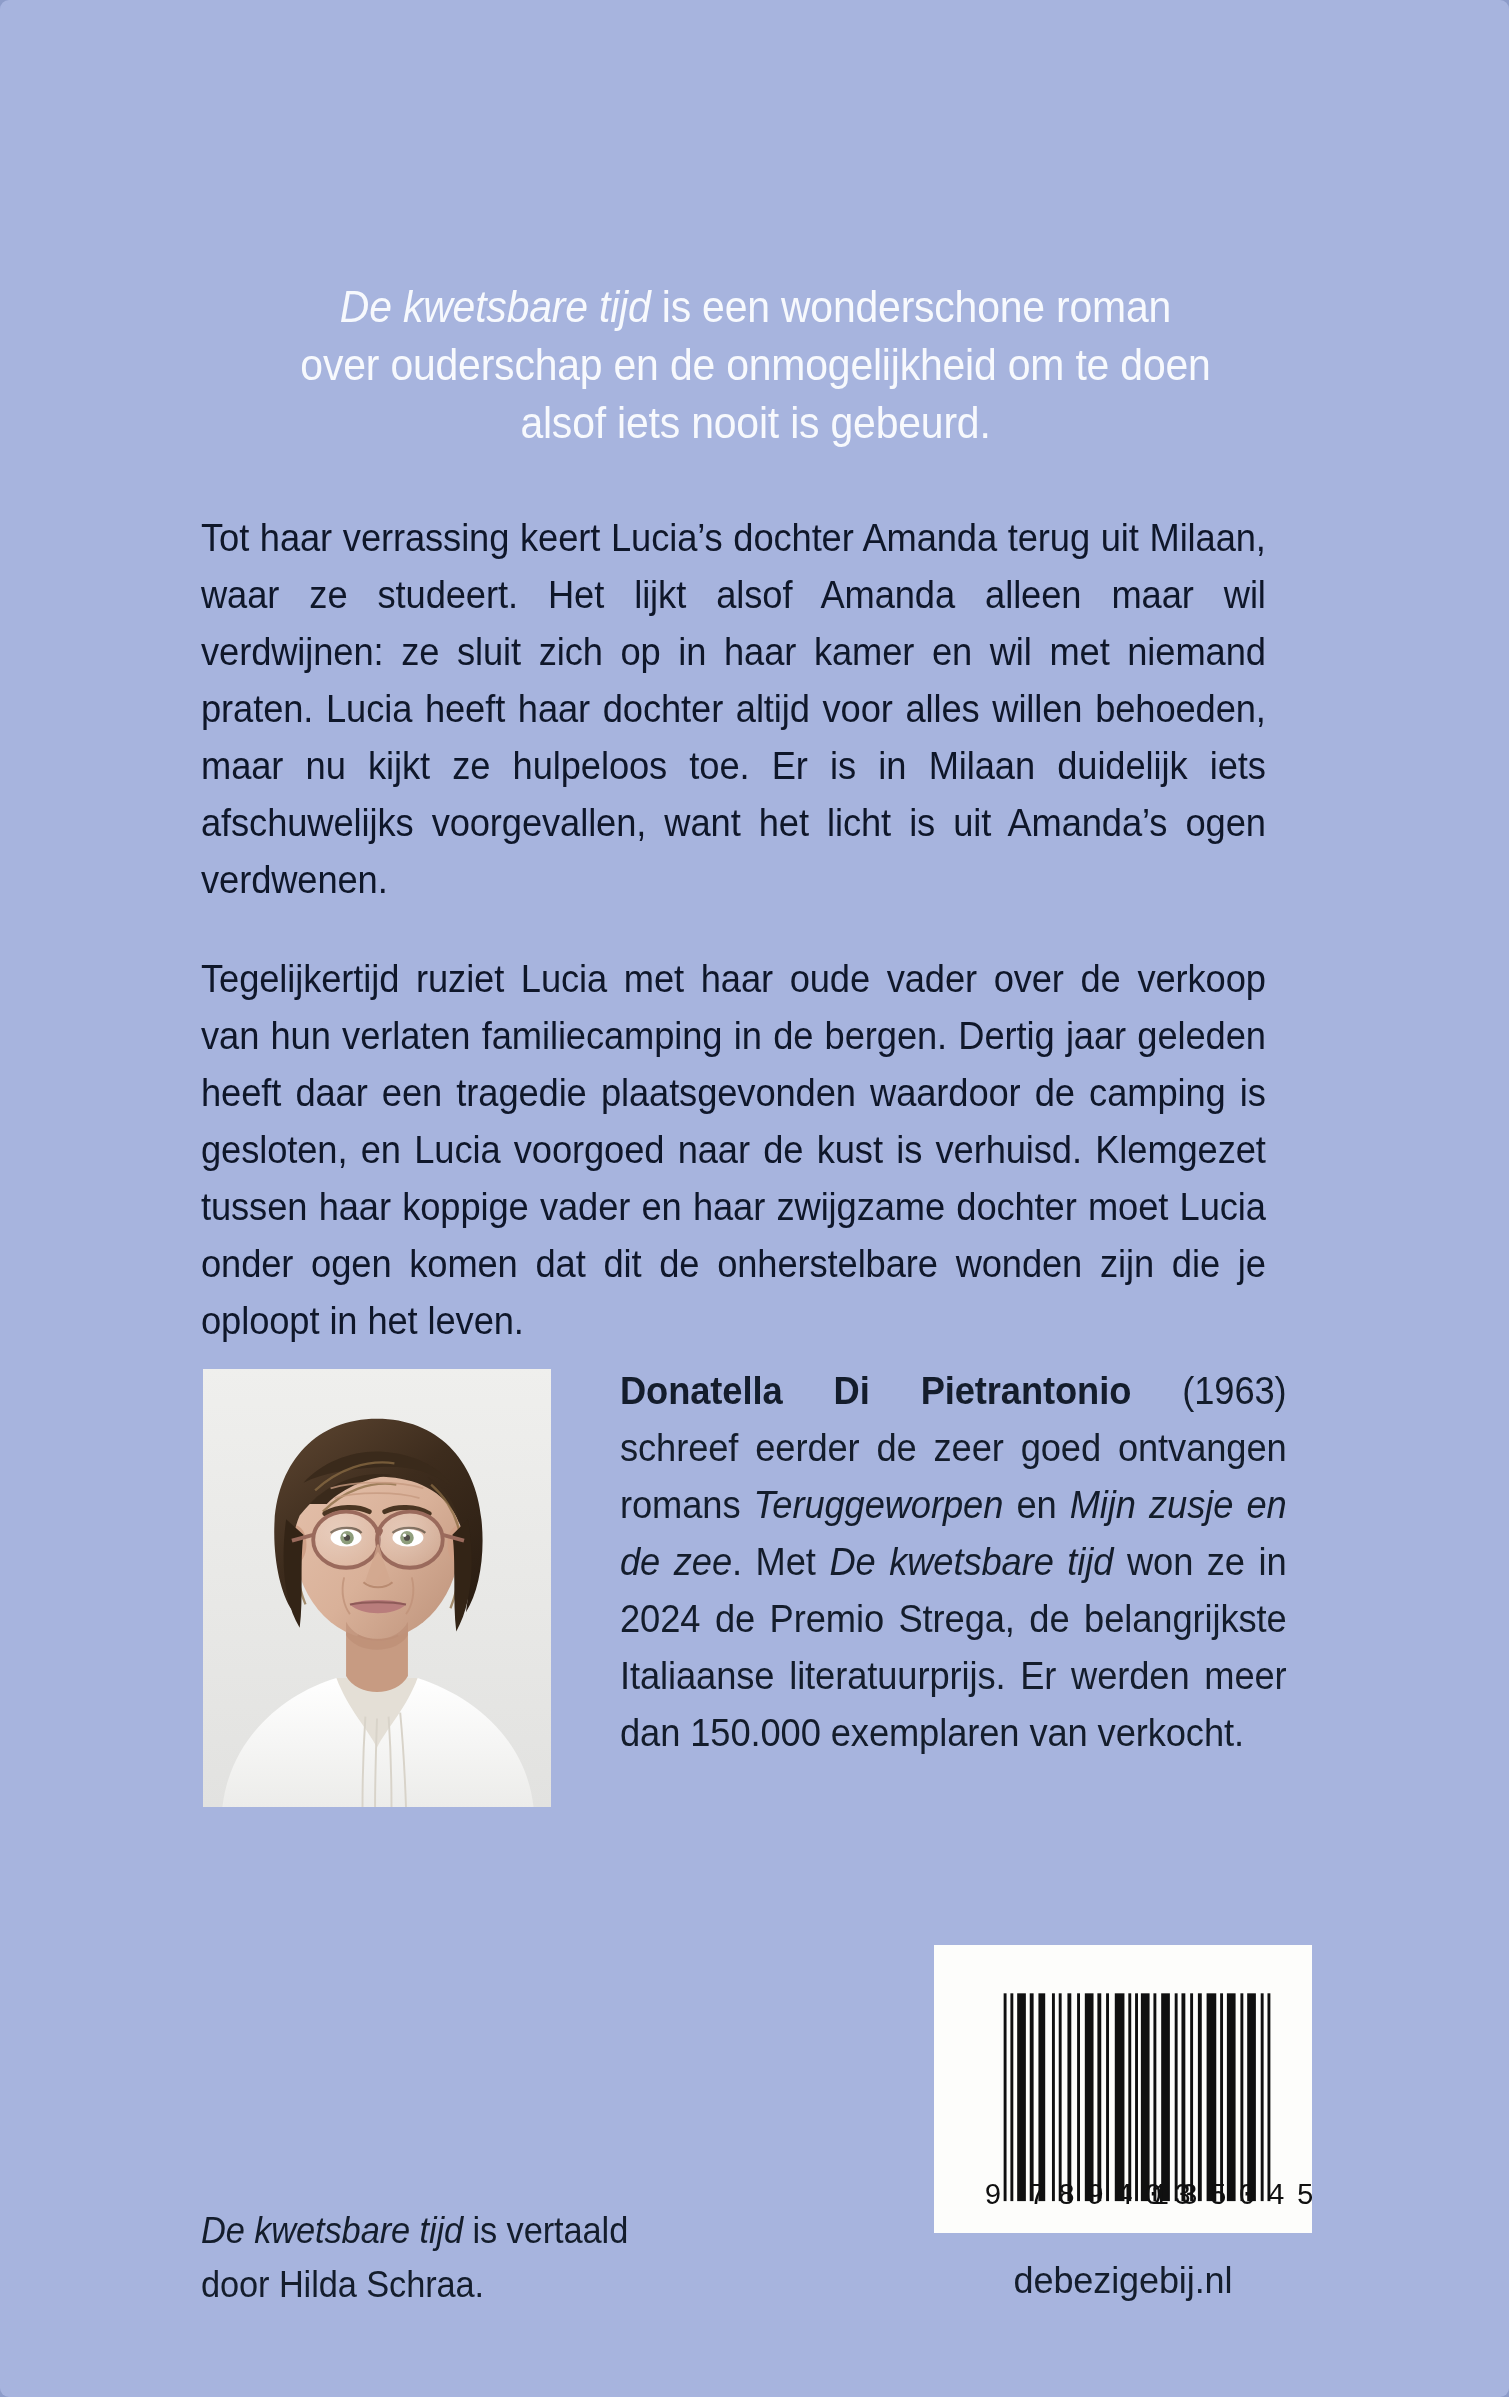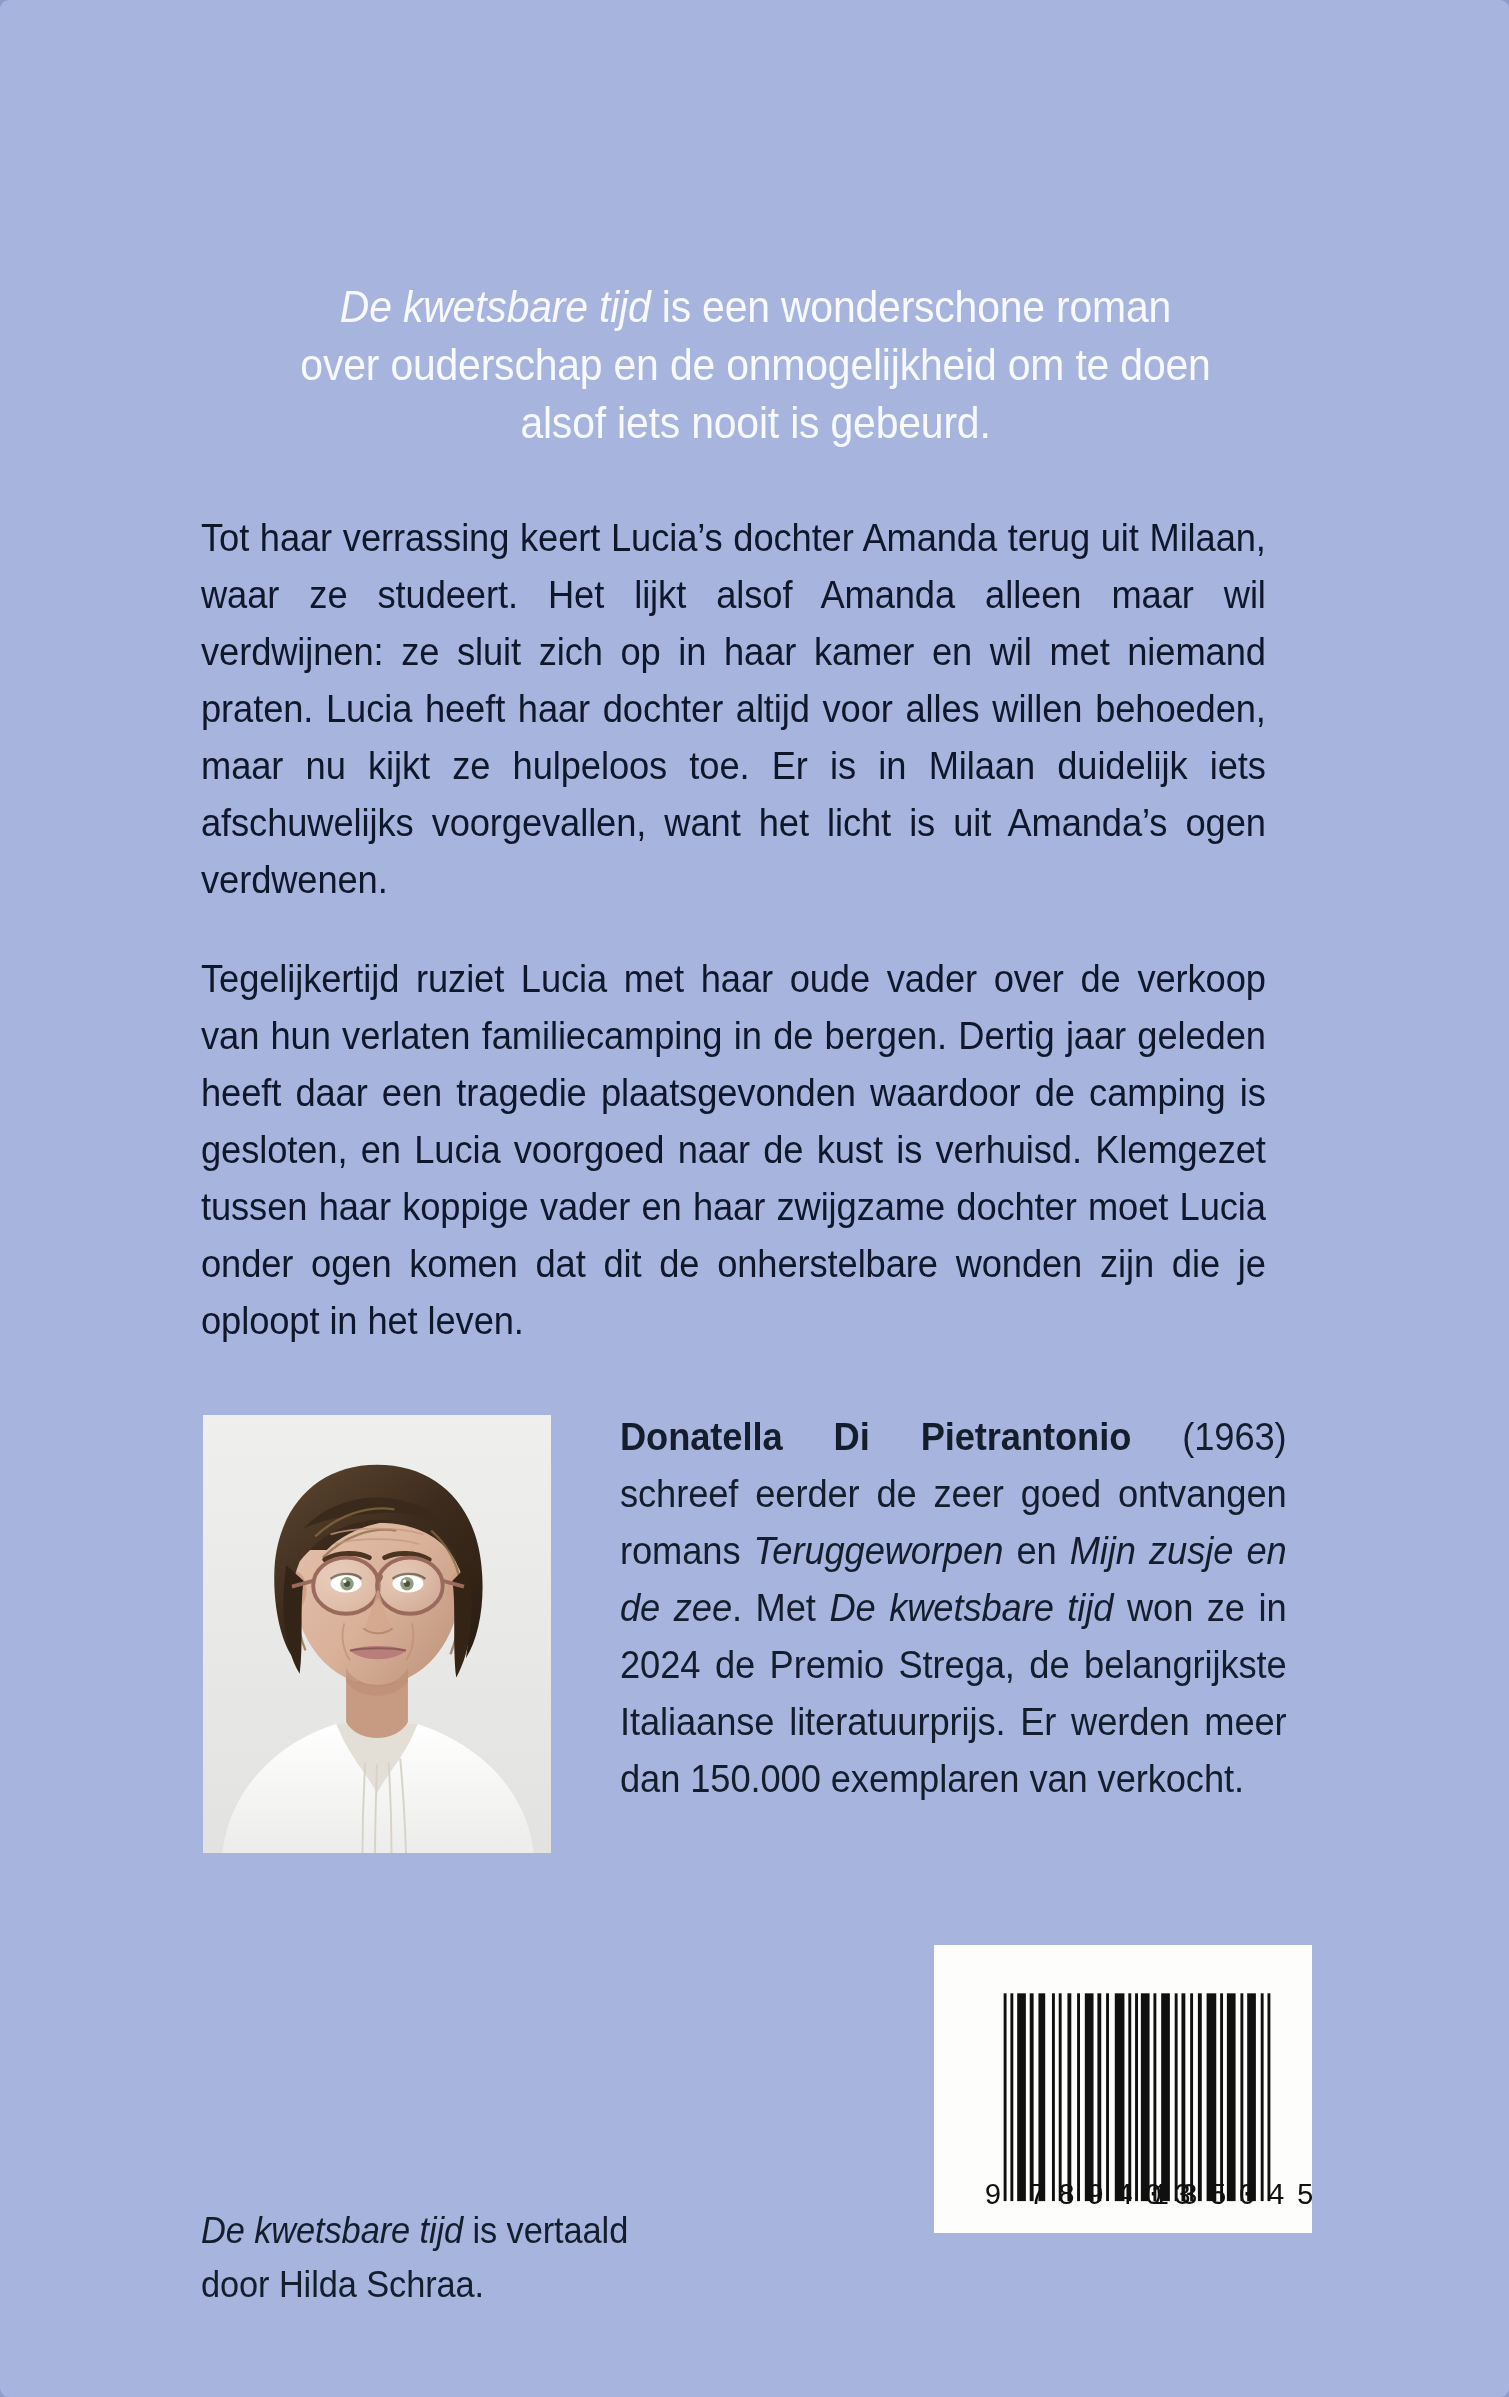--- a/index.html
+++ b/index.html
@@ -51,21 +51,21 @@
     margin:0 0 42px 0;
     letter-spacing:-0.1px;
     transform:scaleX(0.955);
     transform-origin:left top;
   }
 
   
   .author-block{
     position:absolute;
     left:203px;
-    top:1415px;
+    top:1369px;
     width:1115px;
     height:444px;
   }
   .author-photo{
     position:absolute;
     left:0;
     top:0;
     width:348px;
     height:438px;
     background:#e9e9e7;
@@ -305,15 +305,16 @@
         <text x="225" y="268" letter-spacing="12">135045</text>
       </g>
     </svg>
   </div>
 
   <div class="footer-left" style="color: rgb(20, 29, 44);">
     <div><em>De kwetsbare tijd</em><span> is vertaald</span></div>
     <div>door Hilda Schraa.</div>
   </div>
 
+  <div class="footer-url" style="color: rgb(20, 29, 44);">debezigebij.nl</div>
 
 </div>
 
 
 </body></html>

